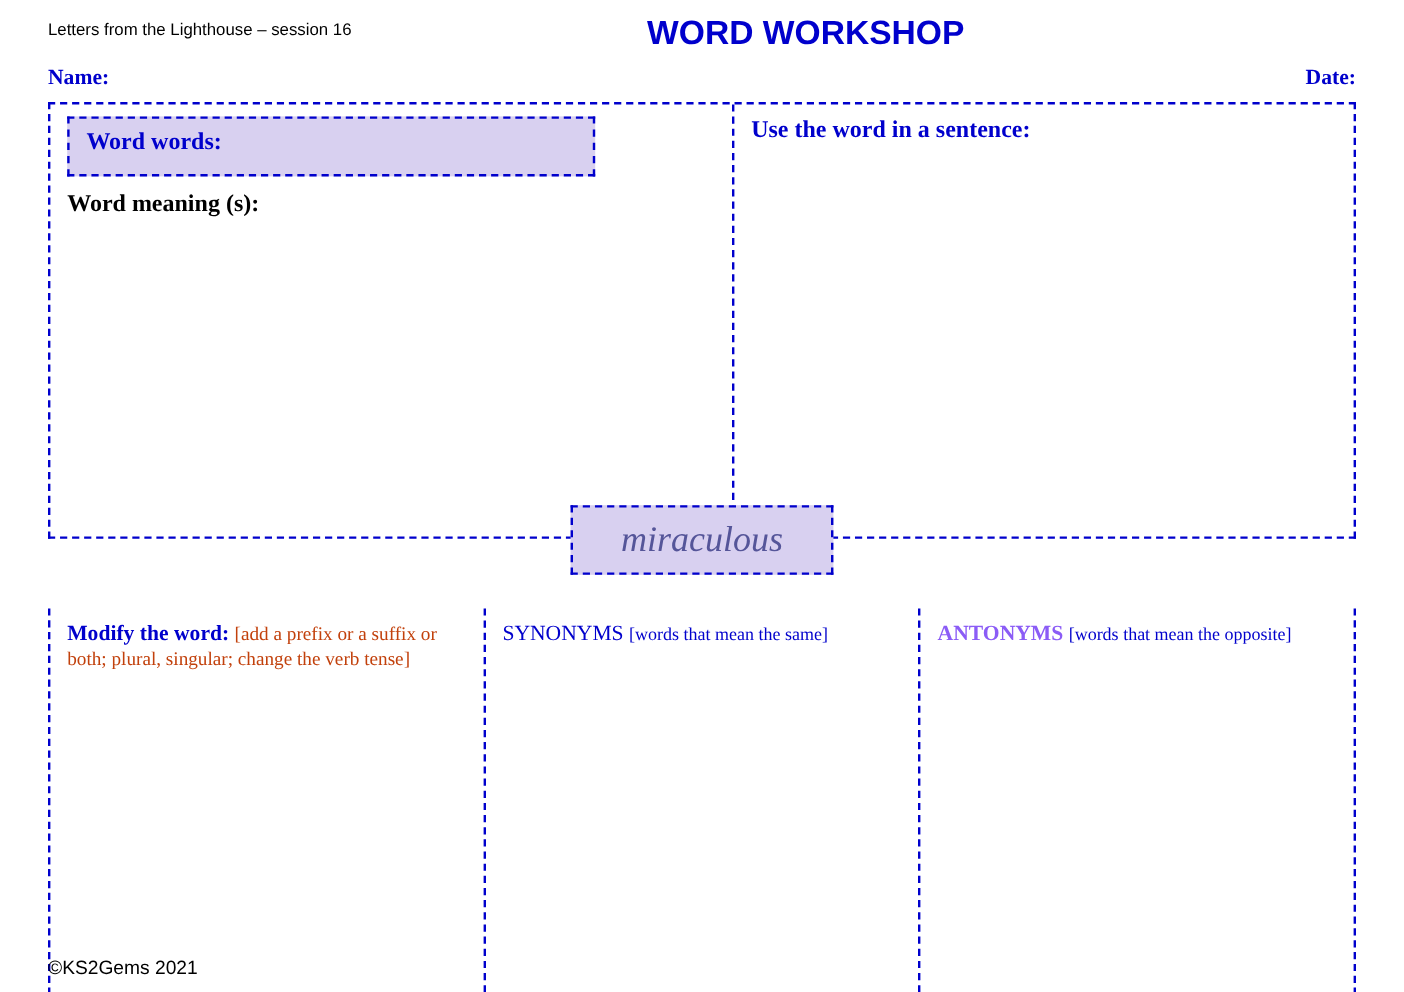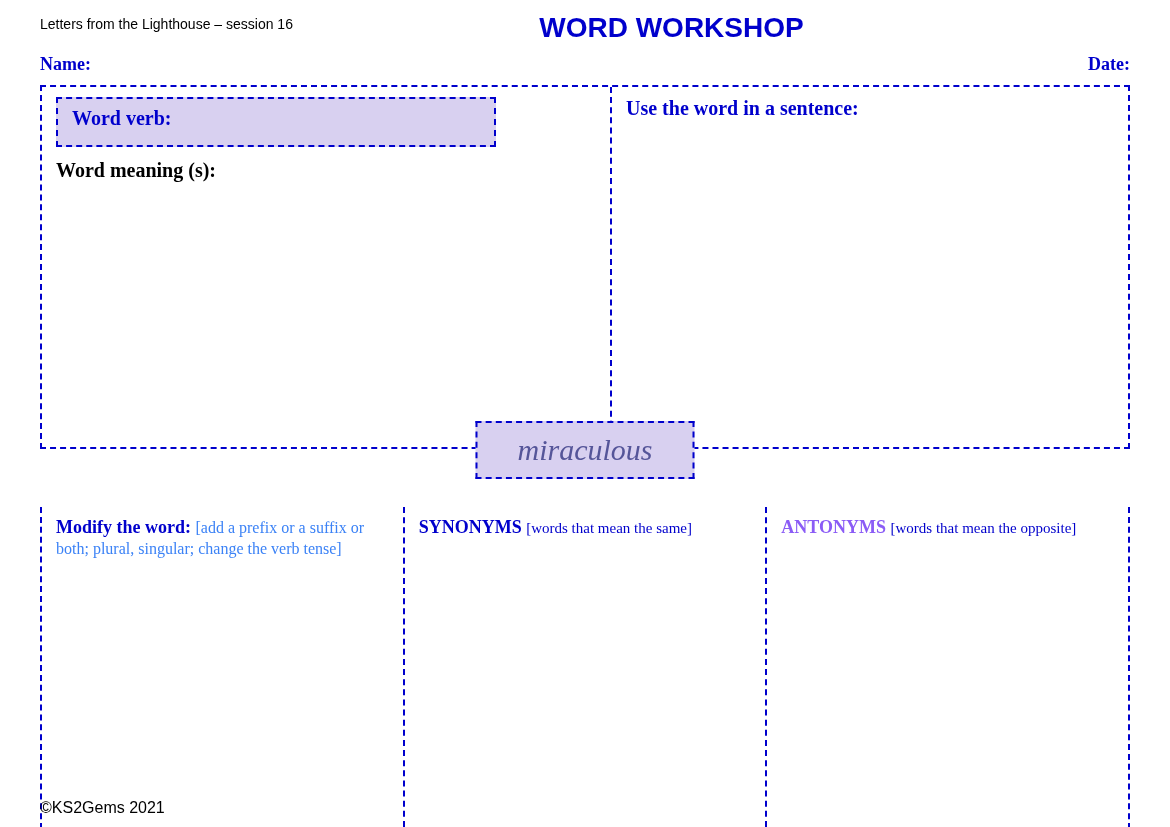--- a/index.html
+++ b/index.html
@@ -188,21 +188,21 @@
   <span class="date-label">Date:</span>
 </div>
 
 <div class="main-content">
 
   <div class="top-section-wrapper">
     <div class="top-section outer-border" style="margin:0; border:2px dashed #0000cc; display:flex; position:relative;">
 
       <div class="left-top">
         <div class="word-class-box">
-          <span class="word-class-label">Word verb:</span>
+          <span class="word-class-label">Word words:</span>
         </div>
         <div>
           <div class="word-meaning-label">Word meaning (s):</div>
         </div>
       </div>
 
       <div class="right-top">
         <div class="use-in-sentence-label">Use the word in a sentence:</div>
       </div>
     </div>
@@ -210,27 +210,27 @@
     <div class="word-bubble-container">
       <div class="word-bubble">miraculous</div>
     </div>
   </div>
 
   <div class="bottom-section" style="border:2px dashed #0000cc; border-top: none; display:flex; margin-top:58px;">
 
     <div class="bottom-col" style="border-right:2px dashed #0000cc;">
       <div class="bottom-col-label">
         <span style="font-weight:bold; color:#0000cc; font-size:18px;">Modify the word:</span>
-        <span style="font-weight:normal; font-size:16px; color:#3b82f6;">[add a prefix or a suffix or both; plural, singular; change the verb tense]</span>
+        <span style="font-weight:normal; font-size:16px; color:#c2410c;">[add a prefix or a suffix or both; plural, singular; change the verb tense]</span>
       </div>
     </div>
 
     <div class="bottom-col" style="border-right:2px dashed #0000cc;">
       <div class="bottom-col-label">
-        <span style="font-weight:bold; color:#0000cc; font-size:18px;">SYNONYMS</span>
+        <span style="font-weight:normal; color:#0000cc; font-size:18px;">SYNONYMS</span>
         <span style="font-weight:normal; font-size:15px; color:#0000cc;">[words that mean the same]</span>
       </div>
     </div>
 
     <div class="bottom-col">
       <div class="bottom-col-label">
         <span style="font-weight:bold; color:#8b5cf6; font-size:18px;">ANTONYMS</span>
         <span style="font-weight:normal; font-size:15px; color:#0000cc;">[words that mean the opposite]</span>
       </div>
     </div>

